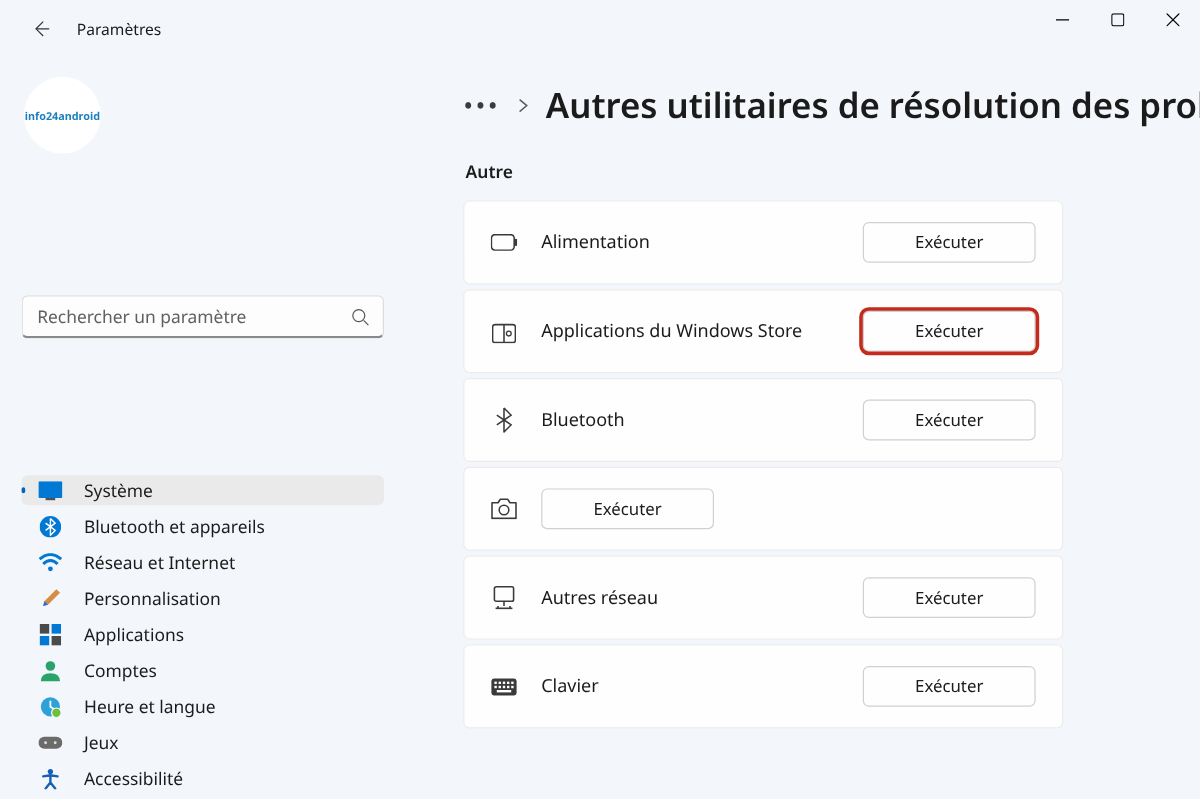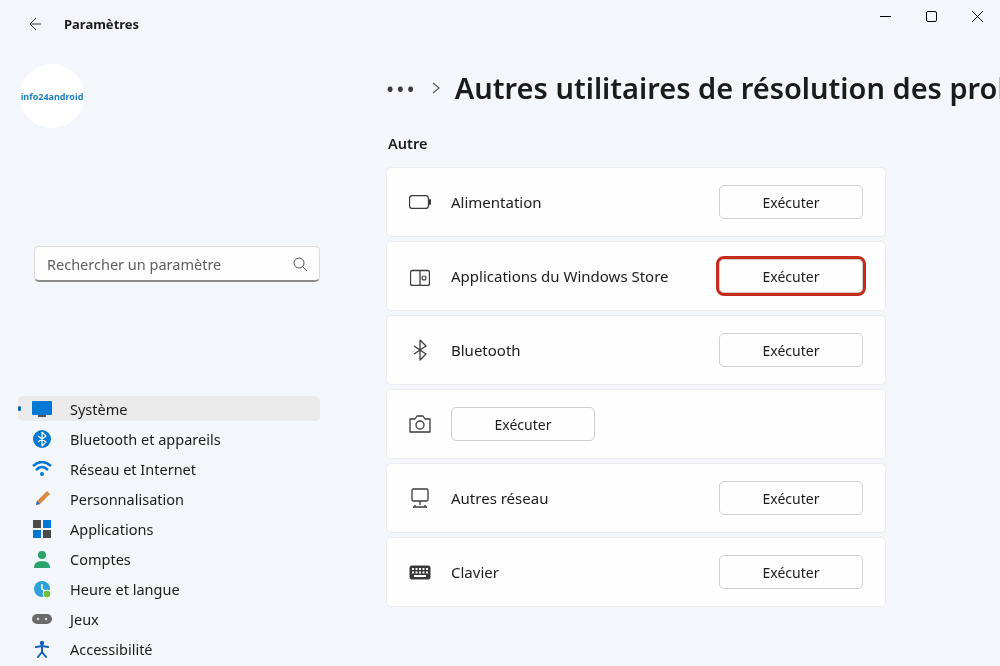--- a/index.html
+++ b/index.html
@@ -28,21 +28,21 @@
     align-items: center;
     padding: 0 0 0 24px;
     font-size: 13px;
   }
   .titlebar .back {
     width: 20px; height: 20px;
     display:flex;align-items:center;justify-content:center;
     margin-right: 20px;
     cursor:pointer;
   }
-  .titlebar .title { font-size: 13px; font-weight: bold; }
+  .titlebar .title { font-size: 13px; }
   .win-controls {
     position: absolute;
     top: 0; right: 0;
     display: flex;
   }
   .win-btn {
     width: 46px; height: 32px;
     display:flex;align-items:center;justify-content:center;
     cursor:pointer;
   }
@@ -69,21 +69,21 @@
     overflow:hidden;
   }
   .profile span {
     font-size: 9px;
     font-weight: 700;
     white-space: nowrap;
     color: #1d7fbf;
   }
   .search-wrap {
     position: relative;
-    margin: 6px 0 20px 16px;
+    margin: 6px 0 20px 0;
     border-radius: 13px;
   }
   .search {
     width: 100%;
     height: 36px;
     border: 1px solid #dcdcdc;
     border-bottom: 2px solid #8a8a8a;
     border-radius: 5px;
     background: #fdfdfd;
     padding: 0 38px 0 12px;

